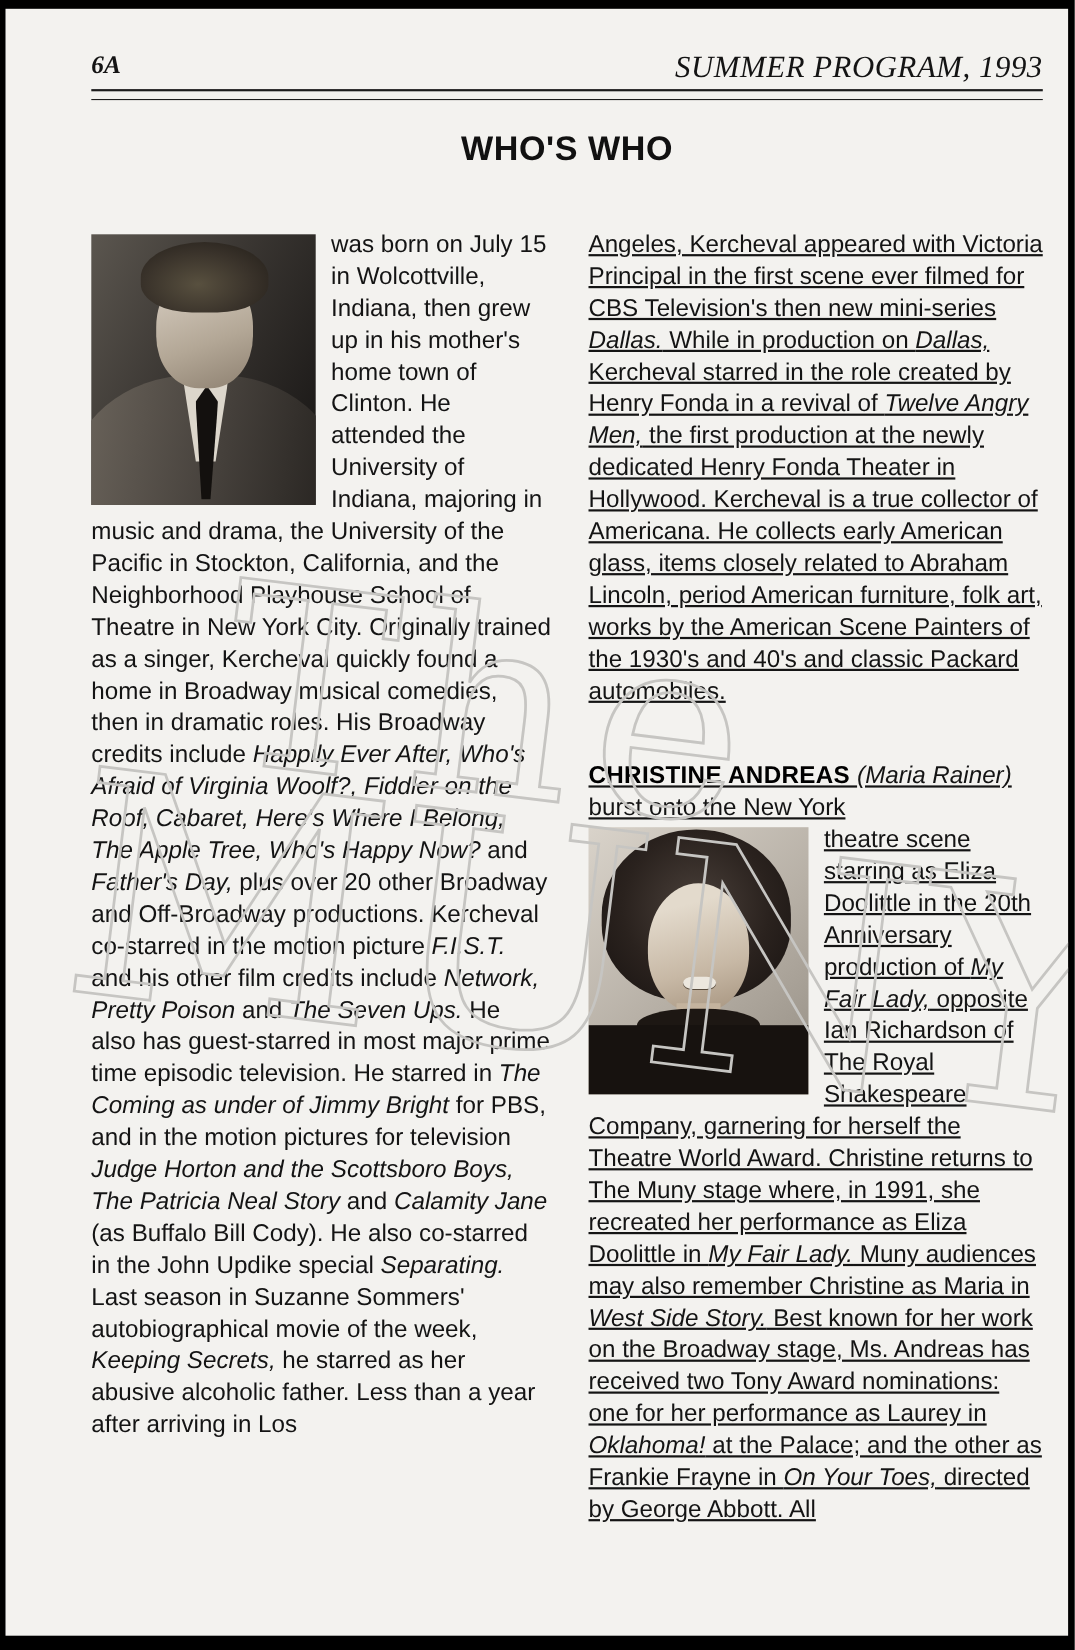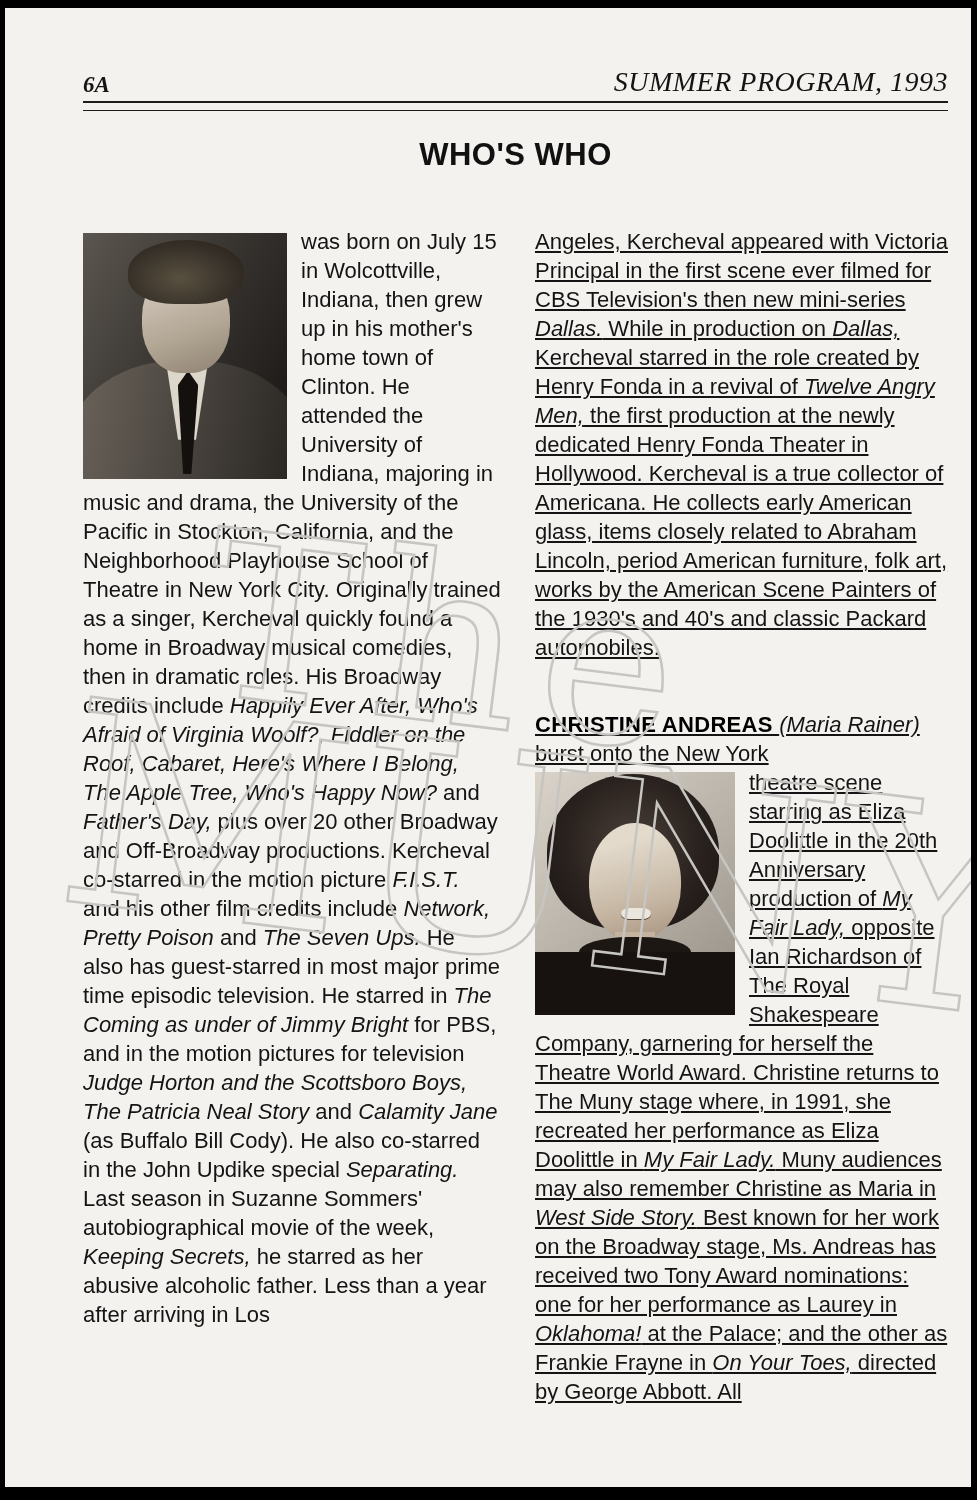--- a/index.html
+++ b/index.html
@@ -15,24 +15,23 @@
     left:5px; top:8px; right:6px; bottom:13px;
     background:#f3f2ef;
     overflow:hidden;
   }
   .page-inner{
     padding:0 23px 0 78px;
     position:relative;
   }
   
   .header-row{
-    margin-top:58px;
+    margin-top:38px;
     display:flex;
     justify-content:space-between;
-    align-items:flex-end;
     font-family:"Liberation Serif", serif;
     color:#141414;
   }
   .page-number{
     font-size:23px;
     font-weight:bold;
     font-style:italic;
   }
   .header-program{
     font-size:28px;

